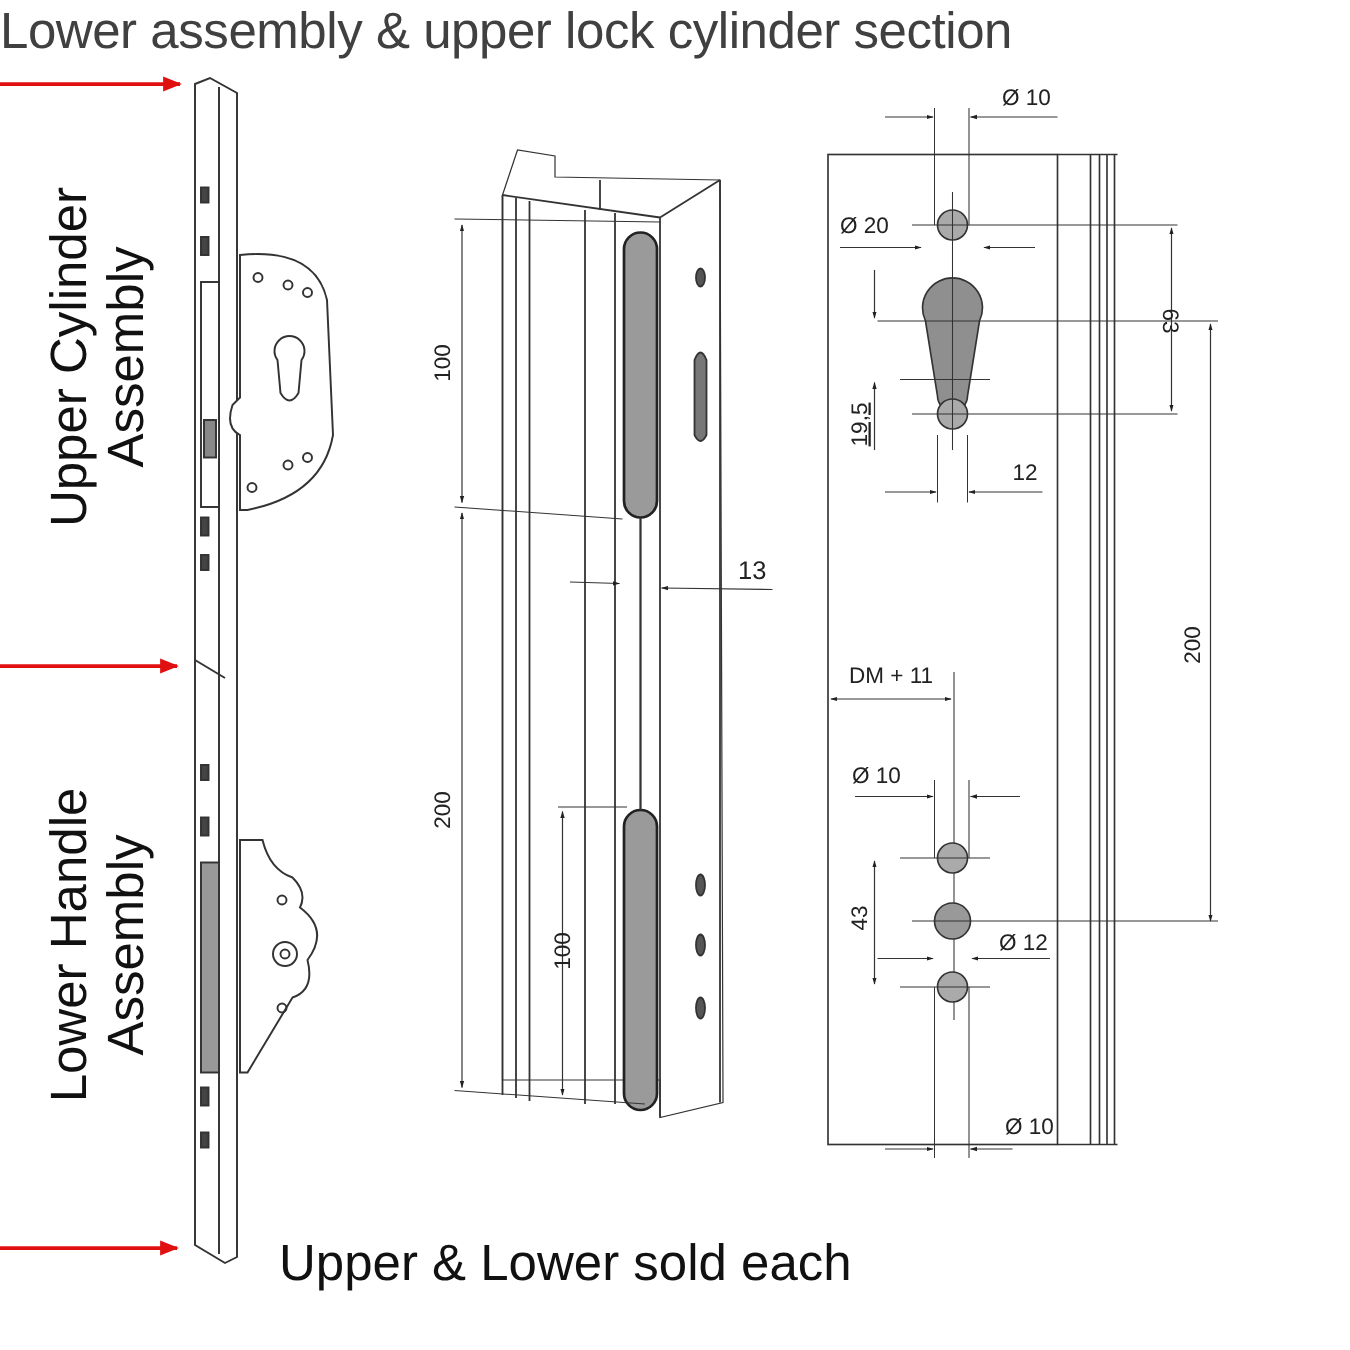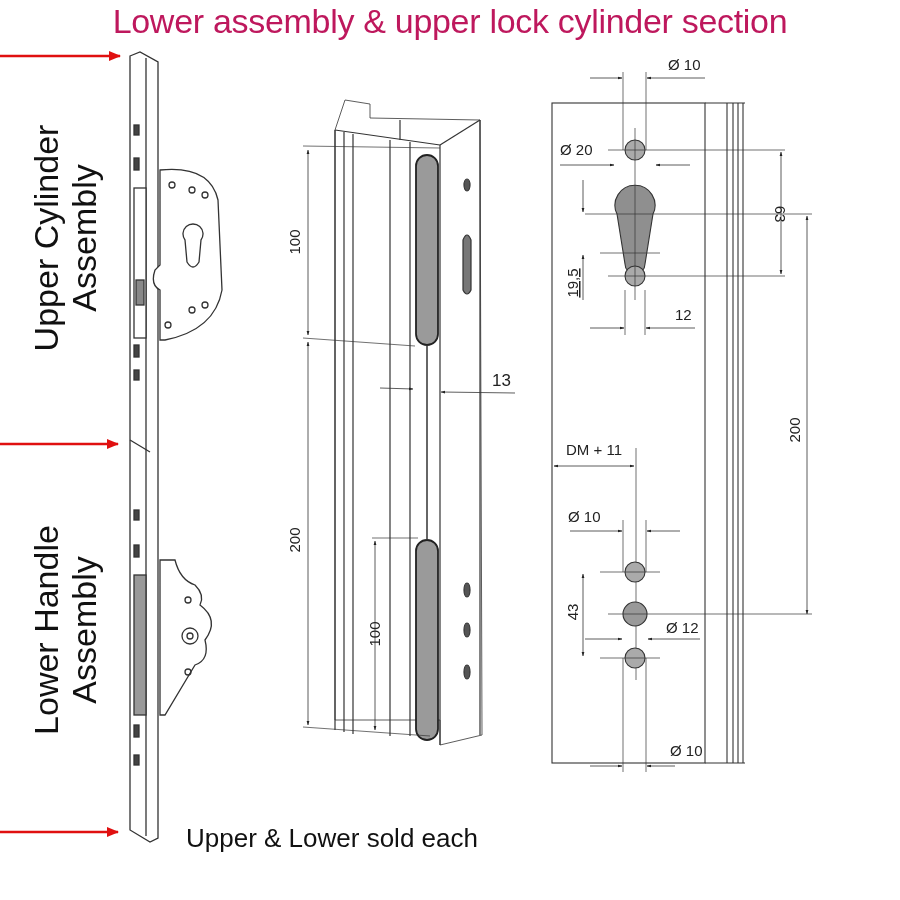--- a/index.html
+++ b/index.html
@@ -1,18 +1,18 @@
 <!DOCTYPE html>
 <html><head>
 <meta charset="utf-8">
 <style>
   html, body { margin:0; padding:0; background:#ffffff; }
   body { width:900px; height:900px; position:relative; overflow:hidden; font-family:"Liberation Sans", sans-serif; }
-  .title { position:absolute; left:0; top:2px; width:900px; text-align:center; font-size:34px; color:#be185d; letter-spacing:-0.3px; white-space:nowrap; }
-  .footer { position:absolute; left:186px; top:823px; font-size:26px; color:#111; white-space:nowrap;text-align:center; }
+  .title { position:absolute; left:0; top:2px; width:900px; text-align:left; font-size:34px; color:#404040; letter-spacing:-0.3px; white-space:nowrap; }
+  .footer { position:absolute; left:186px; top:823px; font-size:34px; color:#111; white-space:nowrap;text-align:center; }
   .vlabel { position:absolute; font-size:34px; color:#111; white-space:nowrap; transform-origin:center center; transform:rotate(-90deg); text-align:center; line-height:38px; }
   svg { position:absolute; left:0; top:0; }
   .dim { font-family:"Liberation Sans Narrow","Liberation Sans", sans-serif; font-size:15px; fill:#222; }
 </style>
 </head>
 <body>
 
 <div class="title">Lower assembly &amp; upper lock cylinder section</div>
 
 <div class="vlabel" style="left:-65px; top:200px; width:260px; height:76px;">

